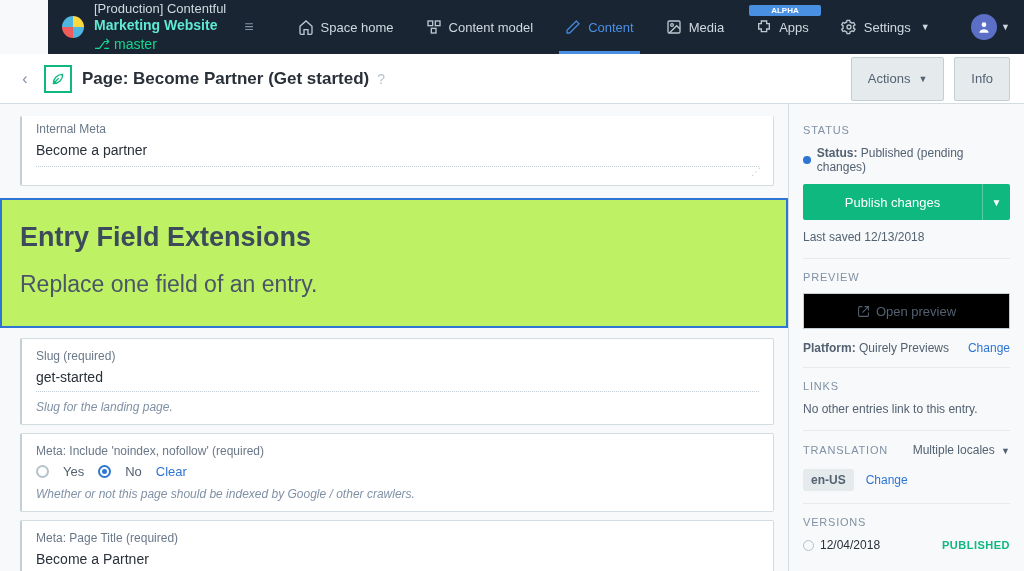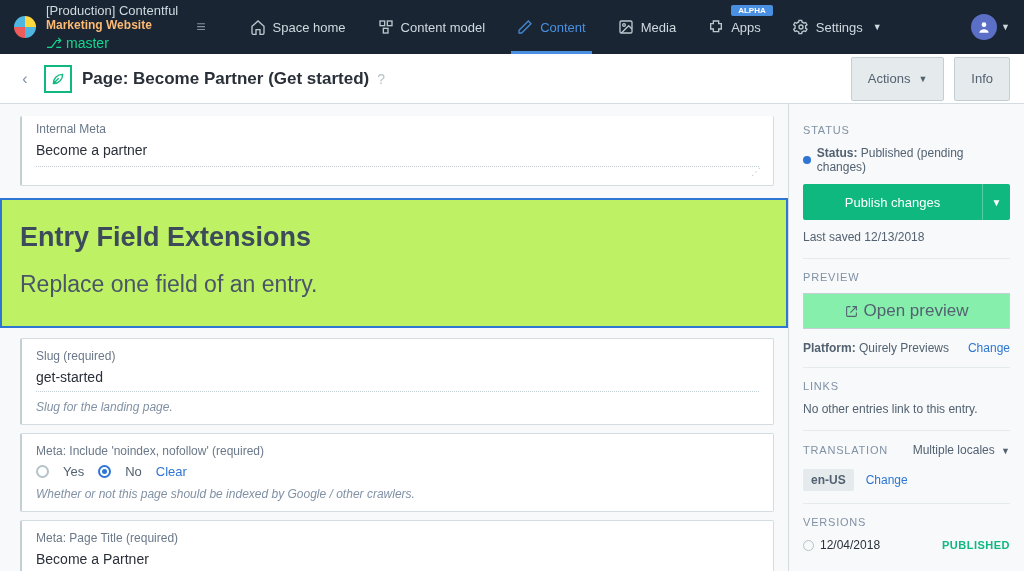--- a/index.html
+++ b/index.html
@@ -1,31 +1,31 @@
 <!DOCTYPE html>
 <html><head>
 <meta charset="utf-8">
 <style>
   * { box-sizing: border-box; margin: 0; padding: 0; font-family: -apple-system, BlinkMacSystemFont, "Segoe UI", Helvetica, Arial, sans-serif; }
   body { width: 1024px; height: 571px; overflow: hidden; background: #f7f9fa; color: #2a3039; }
 
   
-  .topbar { height: 54px; background: #192532; color: #cfd9e0; display: flex; align-items: center; padding: 0 14px; font-size: 13px; }
+  .topbar { height: 54px; background: #192532; color: #cfd9e0; display: flex; align-items: center; padding: 0 14px; font-size: 13px; margin-left: 48px; }
   .logo { width: 22px; height: 22px; border-radius: 50%; background: conic-gradient(#ffd83d 0 90deg,#4fb5e1 90deg 180deg,#ef5c5c 180deg 270deg,#4fb5e1 270deg 360deg); margin-right: 10px; flex-shrink:0;}
   .brand { display:flex; flex-direction:column; line-height:1.2; }
-  .brand-name { font-size:12px; font-weight:600; color:#fdba74;}
+  .brand-name { font-size:14px; font-weight:600; color:#5eead4;}
   .brand-branch { font-size:14px; color:#14d890; margin-top:2px;}
   .brand-branch::before { content:"⎇ "; }
   .hamburger { margin-left: 18px; color:#8091a5; font-size:16px; cursor:pointer;}
   .nav-items { display:flex; align-items:center; margin-left: 28px; gap: 0; height:100%; }
   .nav-item { display:flex; align-items:center; gap:7px; padding: 0 16px; height:100%; color:#cfd9e0; font-size:13px; cursor:pointer; position:relative;}
   .nav-item.active { color:#4a90e2; }
   .nav-item.active::after { content:""; position:absolute; left:10px; right:10px; bottom:0; height:3px; background:#4a90e2;}
   .nav-icon { width:16px; height:16px; opacity:.9; }
-  .alpha-badge { position:absolute; top:5px; right:4px; background:#4a90e2; color:#fff; font-size:8px; padding:1px 7px; border-radius:2px; font-weight:700;}
+  .alpha-badge { position:absolute; top:5px; right:4px; background:#4a90e2; color:#fff; font-size:8px; padding:1px 22px; border-radius:2px; font-weight:700;}
   .chev { font-size:9px; margin-left:3px; }
   .nav-spacer { flex:1; }
   .avatar { width:26px; height:26px; border-radius:50%; background:#5b6fc7; display:flex;align-items:center;justify-content:center;}
   .avatar svg{width:14px;height:14px;fill:#fff;}
 
   
   .subheader { height:50px; background:#fff; border-bottom:1px solid #d3dce0; display:flex; align-items:center; padding: 0 14px; }
   .back-chev { width:22px; text-align:center; color:#8091a5; font-size:16px; cursor:pointer; margin-right:8px;}
   .page-icon { width:28px; height:28px; border:2px solid #0eb87f; display:flex;align-items:center;justify-content:center;margin-right:10px;}
   .page-icon svg{width:16px;height:16px;stroke:#0eb87f;fill:none;stroke-width:2;}
@@ -62,21 +62,21 @@
 
   
   .side-h { font-size:11px; color:#8091a5; letter-spacing:.8px; font-weight:400; margin: 6px 0 10px 0;}
   .status-row { font-size:12px; color:#536171; display:flex; align-items:center; gap:6px; margin-bottom:10px;}
   .dot-blue { width:8px;height:8px;border-radius:50%;background:#2e75d4;display:inline-block;}
   .publish-btn { display:flex; height:36px; margin-bottom:10px;}
   .publish-main { flex:1; background:#0eb87f; color:#fff; font-size:13px; display:flex;align-items:center;justify-content:center; border-radius:2px 0 0 2px; cursor:pointer;}
   .publish-drop { width:28px; background:#0eb87f; border-left:1px solid rgba(255,255,255,.3); color:#fff; display:flex;align-items:center;justify-content:center; border-radius:0 2px 2px 0; cursor:pointer; font-size:10px;}
   .side-text { font-size:12px; color:#536171; margin-bottom:14px;}
   .side-divider { border:none; border-top:1px solid #e5ebed; margin: 4px 0 12px 0;}
-  .open-preview { height:36px; border:1px solid #c3cfd5; background:#86efac; display:flex;align-items:center;justify-content:center;gap:6px;font-size:17px;color:#536171;cursor:pointer;margin-bottom:12px;}
+  .open-preview { height:36px; border:1px solid #c3cfd5; background:#000000; display:flex;align-items:center;justify-content:center;gap:6px;font-size:13px;color:#536171;cursor:pointer;margin-bottom:12px;}
   .side-row { display:flex; justify-content:space-between; align-items:center; font-size:12px; color:#536171; margin-bottom:12px;}
   .pill { background:#e5ebed; padding:4px 8px; font-size:12px; color:#536171; border-radius:2px; display:inline-block;font-weight:bold;}
   .ver-row { display:flex; justify-content:space-between; align-items:center; font-size:12px; margin-top:8px;}
   .ver-status { color:#0eb87f; font-weight:700; font-size:11px; letter-spacing:.5px;padding-left:16px;}
   .ring { width:11px;height:11px;border:1.5px solid #b4c3ca;border-radius:50%;display:inline-block;margin-right:6px;vertical-align:-2px;}
 
   
   .editor::-webkit-scrollbar, .sidebar::-webkit-scrollbar { width:8px;}
 </style>
 </head>

